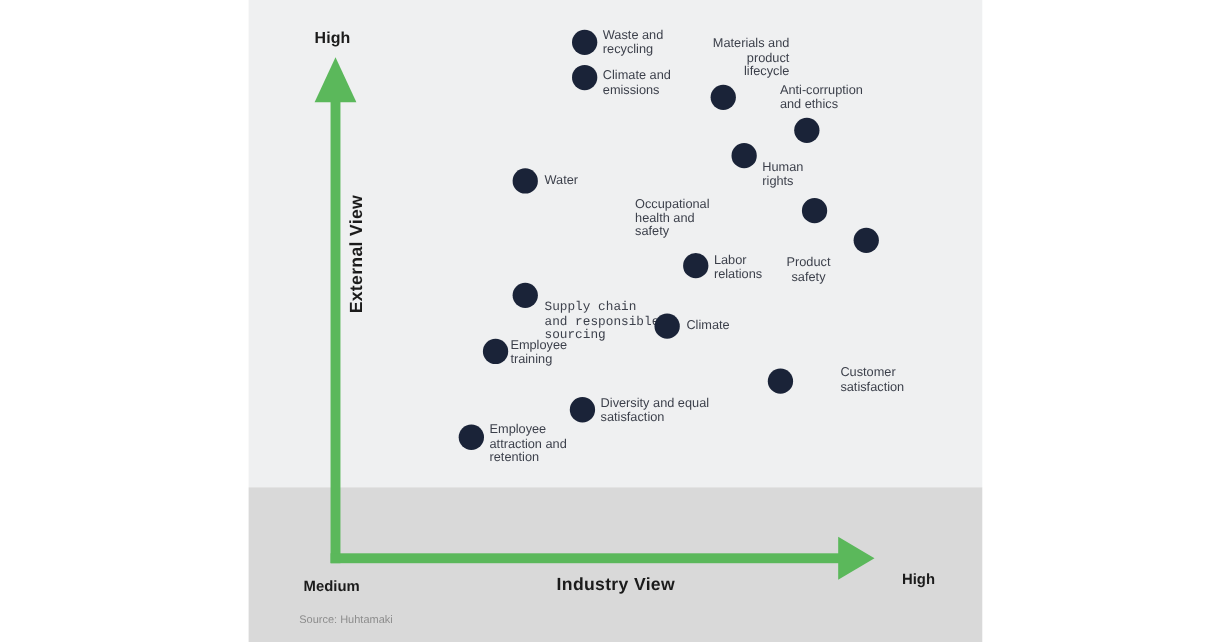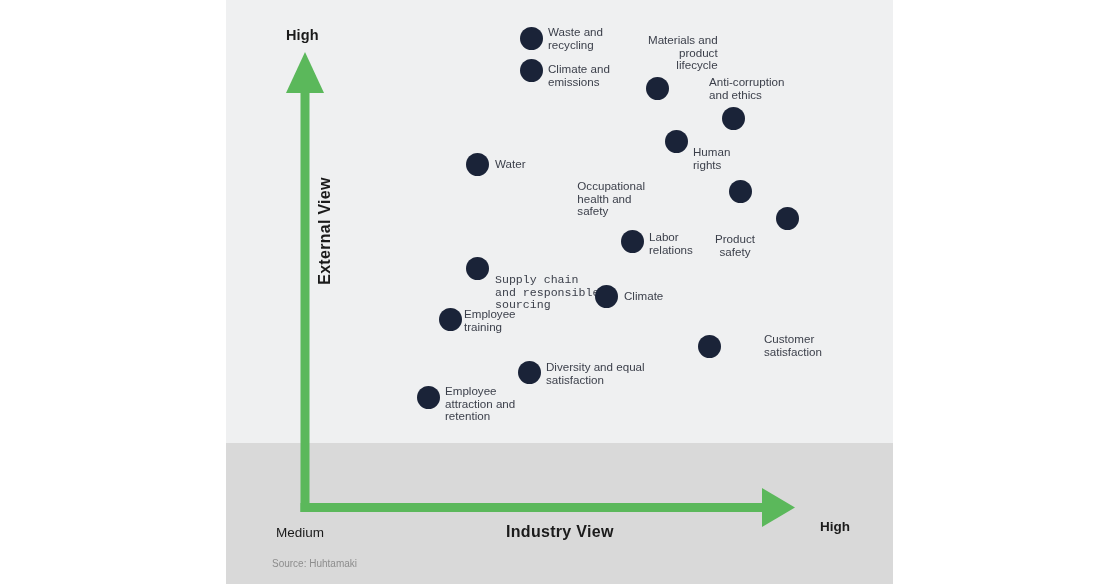--- a/index.html
+++ b/index.html
@@ -65,21 +65,21 @@
     left: 286px;
     top: 27px;
     font-size: 14.5px;
     font-weight: bold;
     letter-spacing: .1px;
   }
   #label-medium {
     left: 276px;
     top: 525px;
     font-size: 13.5px;
-    font-weight: normal;
+    font-weight: bold;
   }
   #label-high-right {
     left: 820px;
     top: 519px;
     font-size: 13.5px;
     font-weight: bold;
   }
   #label-industry-view {
     left: 506px;
     top: 523px;

